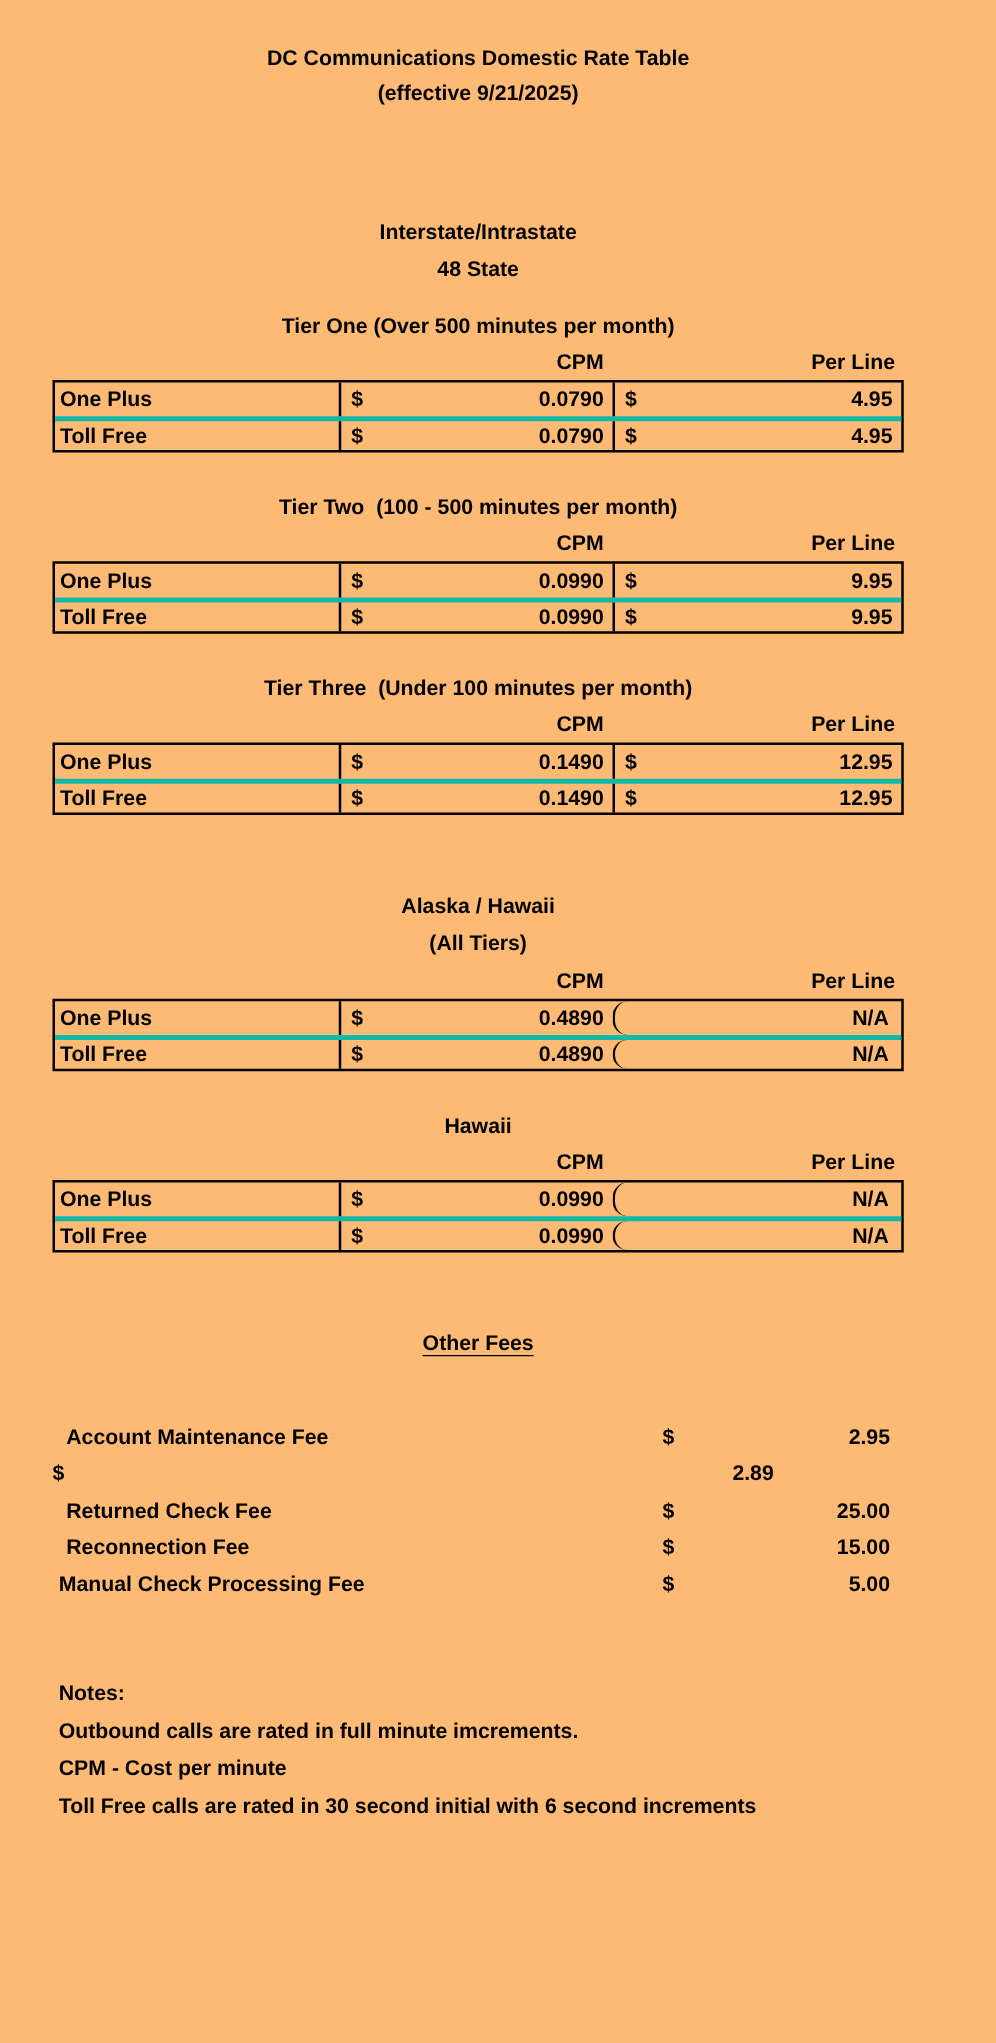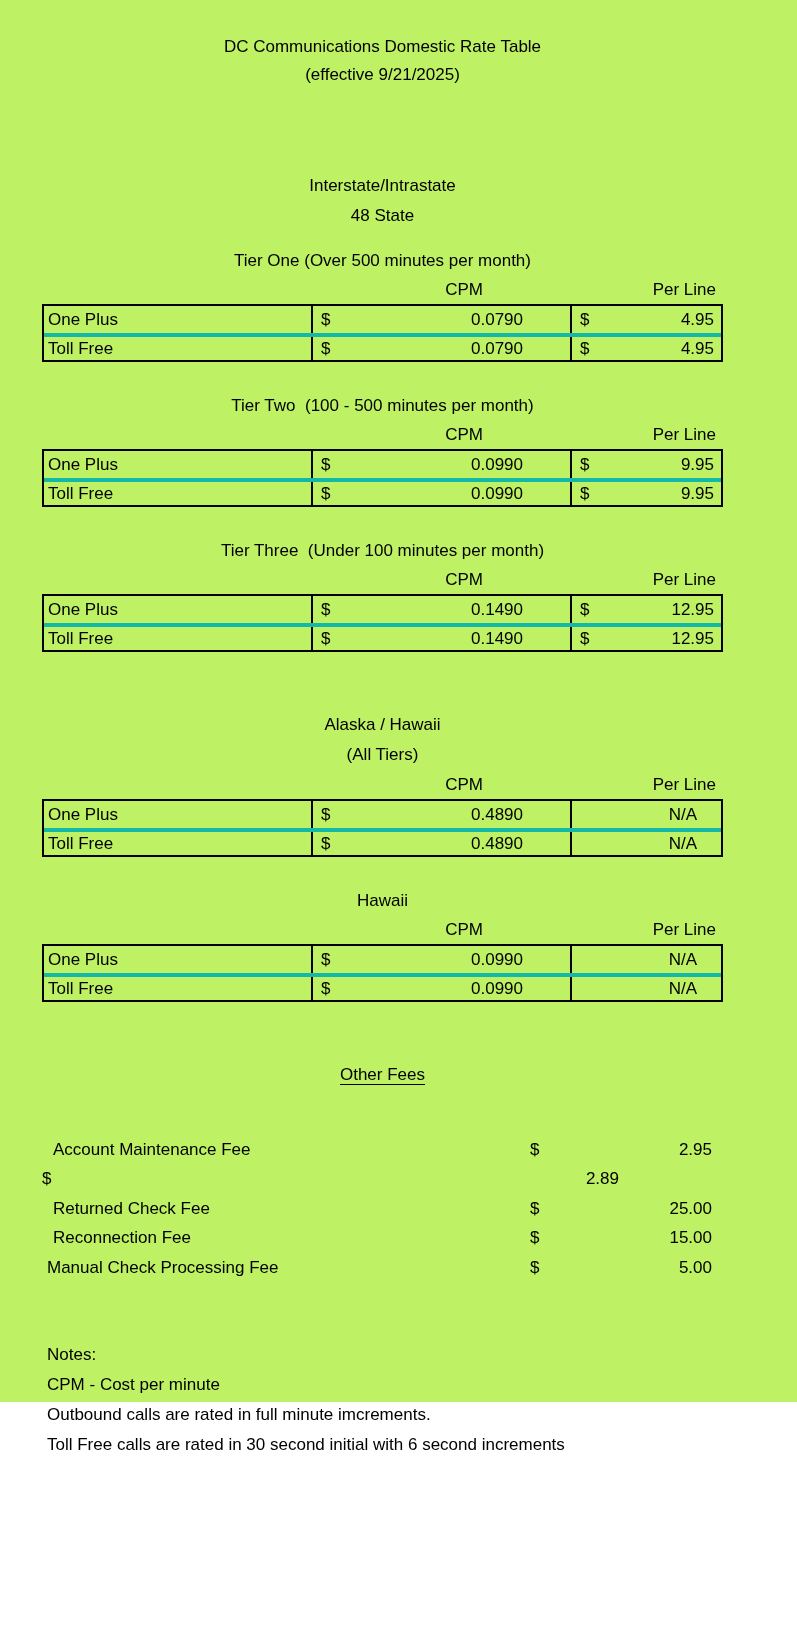--- a/index.html
+++ b/index.html
@@ -3,53 +3,54 @@
 <meta charset="utf-8">
 <style>
   * { box-sizing: border-box; margin: 0; padding: 0; }
   html, body { background: #ffffff; }
   body {
     width: 797px; height: 1634px;
     font-family: "Liberation Sans", sans-serif;
     font-size: 17px; color: #000;
     overflow: hidden;
   }
-  .sheet { width: 797px; height: 1402px; background: #bef264; }
+  .sheet { width: 797px; height: 1634px; background: #fdba74; font-weight: bold; }
   .content { width: 681px; margin-left: 42px; }
 
   .title-block { padding-top: 33px; text-align: center; line-height: 28px; }
   .region-block { margin-top: 82px; text-align: center; line-height: 30px; }
 
   .sec-title { text-align: center; line-height: 28px; white-space: pre; }
   .tier-title { margin-top: 30px; }
   .first-tier-title { margin-top: 16px; }
 
   .col-header {
     margin-top: 2px; height: 26px;
     display: grid; grid-template-columns: 229px 219px 1fr;
     align-items: center;
   }
   .col-header .hdr { text-align: right; padding-right: 7px; }
 
   .rate-table { margin-top: 1px; border: 2px solid #000; }
   .rate-row {
     display: grid; grid-template-columns: 227px 219px 1fr;
-    height: 27px; align-items: center; gap: 40px;
+    height: 27px; align-items: center;
   }
   .rate-row + .rate-row { border-top: 4px solid #14b8a6; }
   .cell-label { padding-left: 4px; overflow: hidden; }
   .cell-money {
     border-left: 2px solid #000; height: 100%;
     display: flex; justify-content: space-between; align-items: center;
     padding-left: 8px; padding-right: 7px;
   }
   .cell-na {
     border-left: 2px solid #000; height: 100%;
     display: flex; justify-content: flex-end; align-items: center;
-    padding-right: 24px;
+    padding-right: 10px;
+    border-radius: 12px;
   }
 
   .extended-block { margin-top: 58px; text-align: center; line-height: 30px; }
   .ext-title { margin-top: 29px; }
   .ext-title2 { margin-top: 30px; }
 
   .fees-title-wrap { margin-top: 59px; text-align: center; line-height: 28px; }
   .fees-title { text-decoration: underline; text-underline-offset: 4px; }
 
   .fees-list { margin-top: 46px; }
@@ -260,19 +261,19 @@
       </div>
       <div class="fee-row">
         <div class="fee-label" style="padding-left:5px">Manual Check Processing Fee</div>
         <div>$</div>
         <div class="fee-amount">5.00</div>
       </div>
     </div>
 
     <div class="notes">
       <div class="note-line">Notes:</div>
+      <div class="note-line">Outbound calls are rated in full minute imcrements.</div>
       <div class="note-line">CPM - Cost per minute</div>
-      <div class="note-line">Outbound calls are rated in full minute imcrements.</div>
       <div class="note-line">Toll Free calls are rated in 30 second initial with 6 second increments</div>
     </div>
 
   </div>
 </div>
 
 </body></html>

